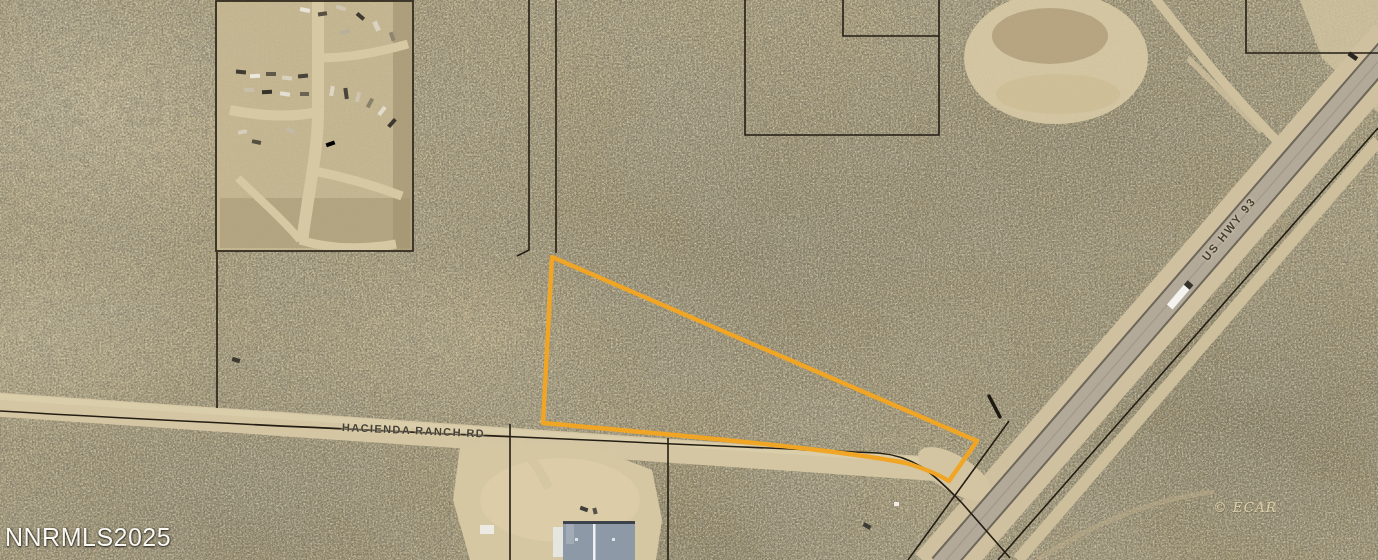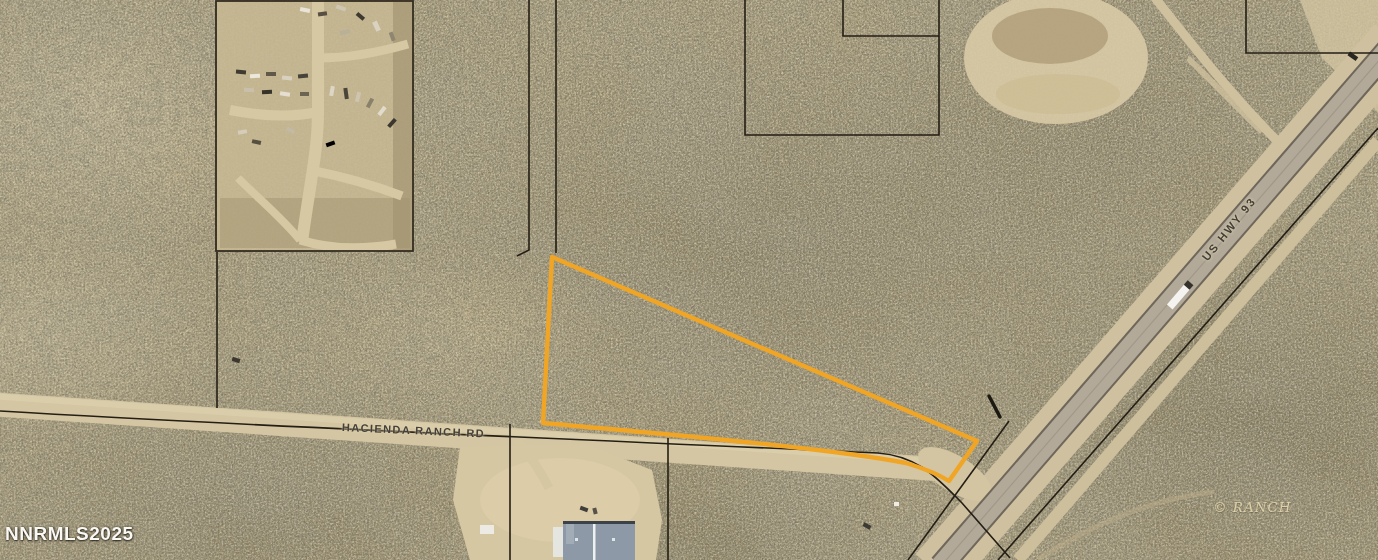--- a/index.html
+++ b/index.html
@@ -21,21 +21,21 @@
   }
   svg.art{position:absolute;inset:0;display:block;}
   .map-label{
     position:absolute;color:var(--road-label-text,#44403a);
     font-weight:bold;white-space:nowrap;
     text-shadow:0 0 2px rgba(229,216,178,.9),0 0 4px rgba(229,216,178,.75);
   }
   .lbl-hacienda{left:342px;top:421px;font-size:11px;letter-spacing:1.4px;transform:rotate(2.6deg);transform-origin:left center;}
   .lbl-ushwy{left:1190px;top:223px;font-size:11.5px;letter-spacing:1.8px;transform:rotate(-51deg);transform-origin:center center;}
   .wm-mls{
-    position:absolute;left:5px;top:523px;font-size:19px;font-weight:bold;letter-spacing:.5px;
+    position:absolute;left:5px;top:523px;font-size:25px;font-weight:normal;letter-spacing:.5px;
     color:var(--watermark-text,#faf8f3);
     text-shadow:0 1px 2px rgba(20,18,12,.85),1px 0 2px rgba(20,18,12,.6);
   }
   .wm-ecar{
     position:absolute;left:1213px;top:499px;
     font-family:"DejaVu Serif",serif;font-style:italic;font-size:13.5px;letter-spacing:1px;
     color:var(--copyright-text,#e3d6ae);opacity:.92;
     text-shadow:0 1px 1px rgba(70,62,40,.45);
   }
 </style>
@@ -187,14 +187,14 @@
       <path d="M668,438 V560"></path>
       <path d="M510,424 V560"></path>
     </g>
 
     <path d="M552,257 L977,441 L949,481 C938,474 926,469 906,463 C840,450 700,437 543,423 Z" fill="none" stroke="#F0A524" stroke-width="4.4" stroke-linejoin="round" stroke-linecap="round"></path>
   </svg>
 
   <div class="map-label lbl-hacienda">HACIENDA RANCH RD</div>
   <div class="map-label lbl-ushwy">US HWY 93</div>
   <div class="wm-mls">NNRMLS2025</div>
-  <div class="wm-ecar">© RANCH</div>
+  <div class="wm-ecar">© ECAR</div>
 </div>
 
 </body></html>

